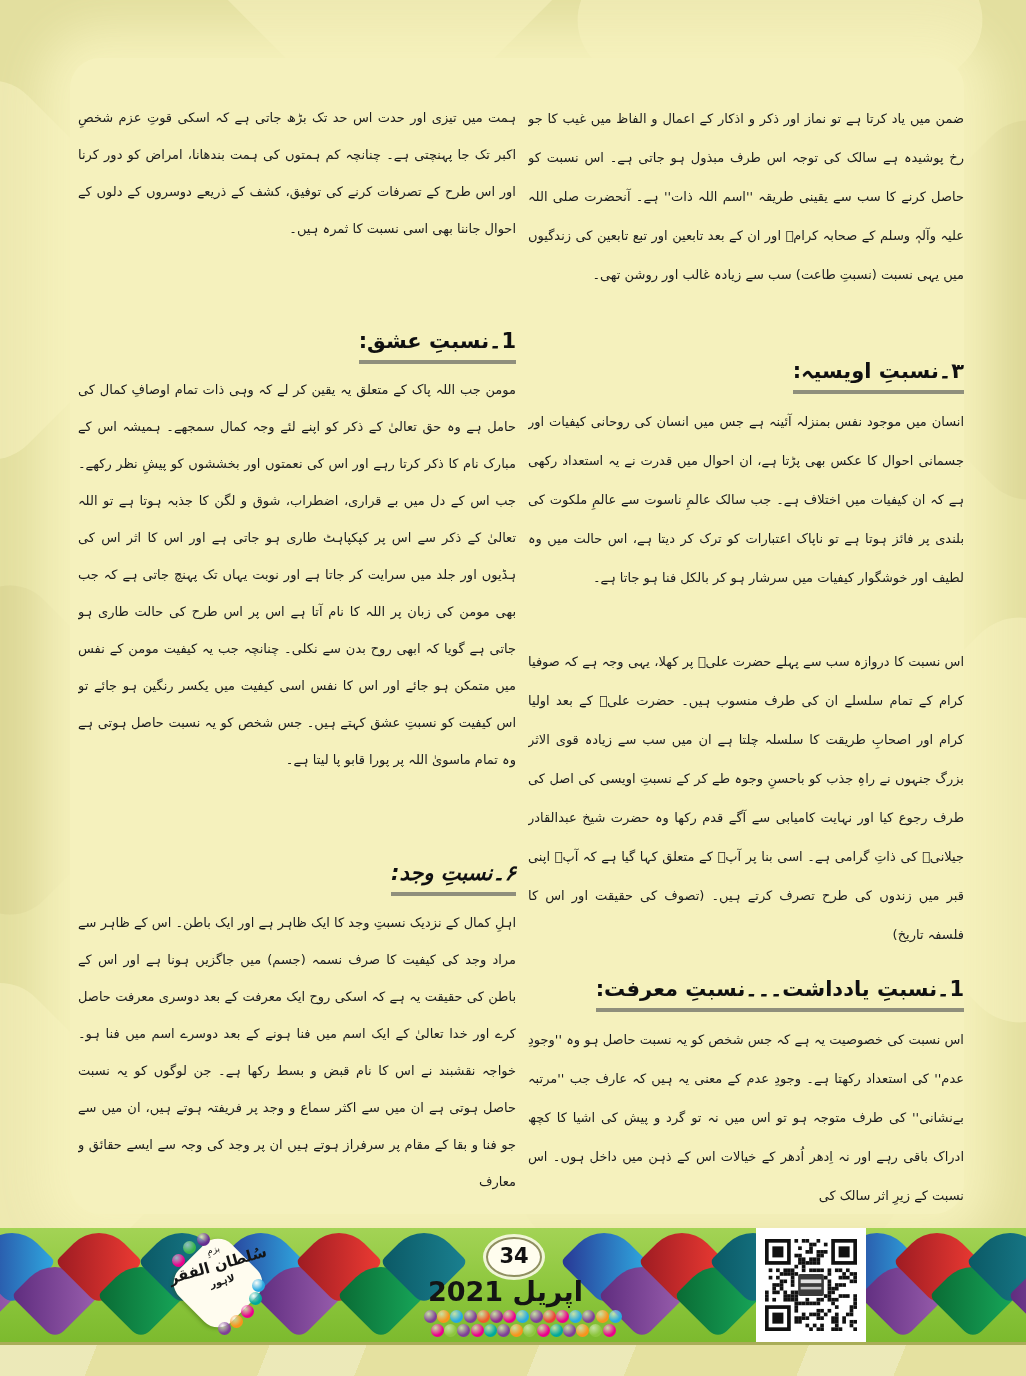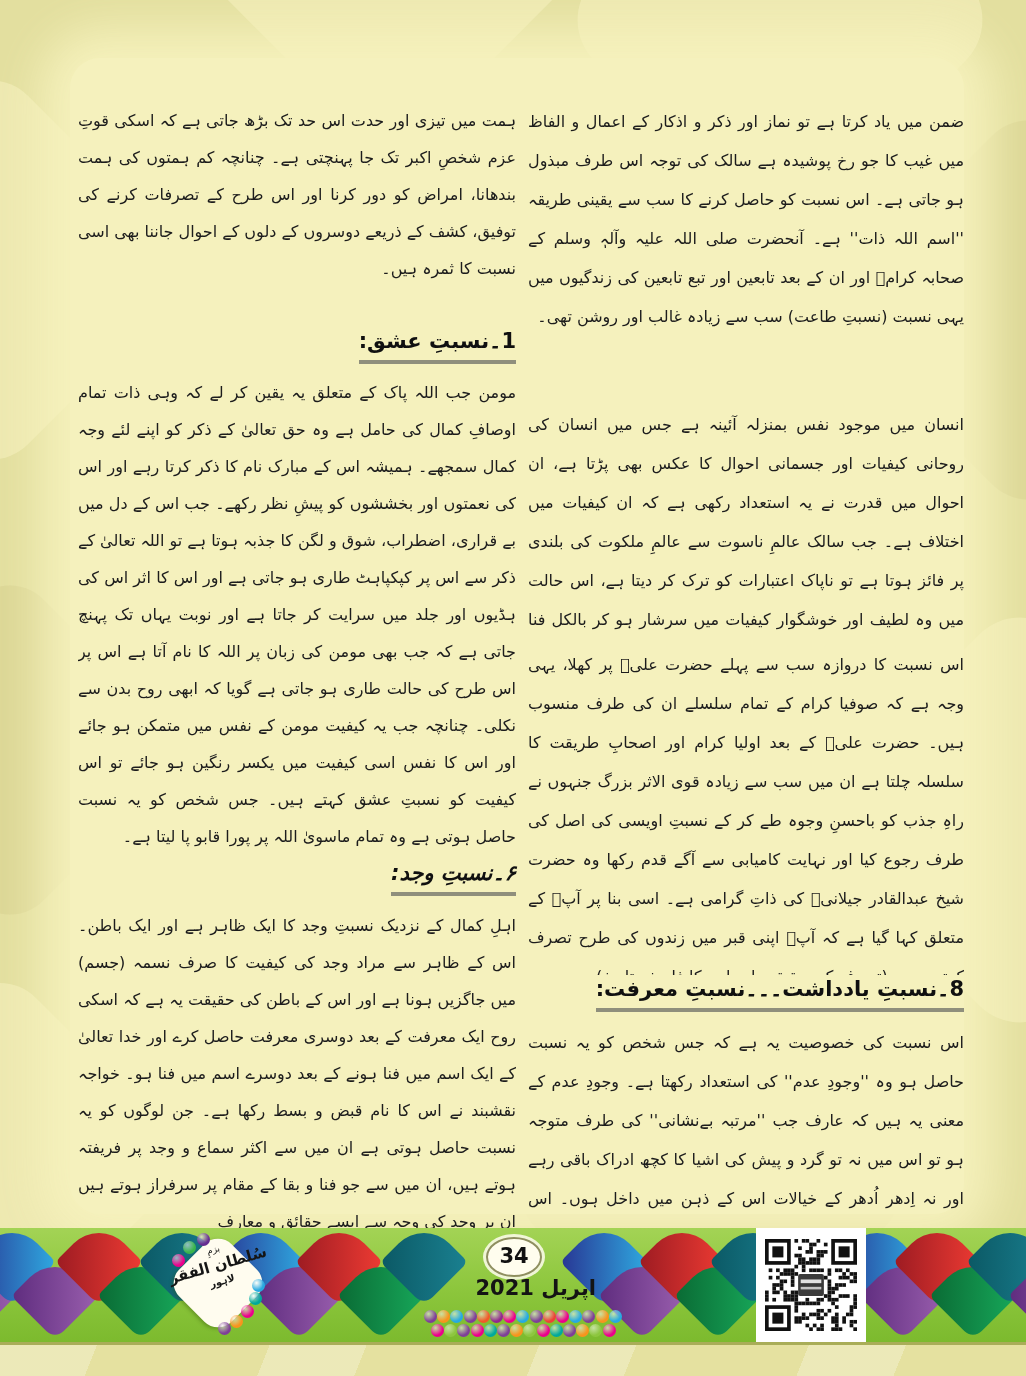--- a/index.html
+++ b/index.html
@@ -9,43 +9,43 @@
   .bg-tile{position:absolute;transform:rotate(45deg);border-radius:18%;pointer-events:none;}
   .bg-light{background:rgba(250,247,200,0.45);}
   .bg-dark{background:rgba(200,195,130,0.28);}
   
   .panel{position:absolute;left:70px;top:58px;right:62px;bottom:162px;
          background:#f5f1bd;border-radius:30px;
          box-shadow:0 0 46px 30px rgba(245,241,189,0.95);}
   
   .col{position:absolute;direction:rtl;}
   .para{position:absolute;right:0;width:100%;direction:rtl;text-align:justify;
-        font-size:16px;line-height:39px;color:#1c1c1c;overflow:hidden;}
+        font-size:13px;line-height:39px;color:#1c1c1c;overflow:hidden;}
   .col-left .para{line-height:37px;}
   .heading{position:absolute;right:0;direction:rtl;font-size:21px;font-weight:bold;
            color:#101010;padding-bottom:7px;border-bottom:4px solid #8f8f7c;}
   
   .footer-band{position:absolute;left:0;top:1228px;width:1026px;height:114px;overflow:hidden;
                background:linear-gradient(180deg,#a3d355,#8cc63c 55%,#7cba2e);
                border-bottom:3px solid #a9ad58;}
   .diamond{position:absolute;width:62px;height:62px;transform:rotate(45deg);
            border-radius:58% 10% 20% 10%;}
   .logo-wrap{position:absolute;left:166px;top:2px;width:104px;height:110px;z-index:40;}
   .logo-badge{position:absolute;left:15px;top:16px;width:74px;height:74px;background:#fffcef;
               transform:rotate(45deg);border-radius:26%;box-shadow:0 2px 4px rgba(40,70,0,.35);}
   .logo-text{position:absolute;left:0;top:14px;width:104px;text-align:center;
              transform:rotate(-16deg);color:#151515;direction:rtl;}
   .logo-top{font-size:9px;display:block;line-height:10px;}
   .logo-main{font-size:15px;font-weight:bold;display:block;line-height:22px;}
   .logo-sub{font-size:10px;font-weight:bold;display:block;line-height:12px;}
   .page-num{position:absolute;left:486px;top:9px;width:52px;height:36px;background:#fffdee;
             border:2px solid #8f8f60;border-radius:50%;box-shadow:0 0 0 3px rgba(255,253,238,.85);
             text-align:center;line-height:34px;font-size:21px;font-weight:bold;color:#111;z-index:35;}
-  .issue-date{position:absolute;left:428px;top:48px;width:168px;text-align:right;direction:rtl;
-              font-size:21px;font-weight:bold;color:#141414;z-index:35;}
+  .issue-date{position:absolute;left:428px;top:48px;width:168px;text-align:left;direction:rtl;
+              font-size:27px;font-weight:bold;color:#141414;z-index:35;}
   .dot{position:absolute;width:13px;height:13px;border-radius:50%;z-index:36;}
   .qr-box{position:absolute;left:756px;top:-2px;width:110px;height:118px;background:#ffffff;z-index:50;
           display:flex;align-items:center;justify-content:center;}
   .bottom-strip{position:absolute;left:0;top:1345px;width:1026px;height:31px;
                 background:repeating-linear-gradient(112deg,rgba(255,255,248,.28) 0 90px,rgba(0,0,0,0) 90px 250px),#e5e1a0;}
 </style>
 </head>
 <body>
 
 <div class="page">
@@ -58,23 +58,24 @@
     <div class="bg-tile bg-light" style="left:860px;top:660px;width:320px;height:320px;"></div>
     <div class="bg-tile bg-light" style="left:240px;top:-200px;width:300px;height:300px;"></div>
     <div class="bg-tile bg-dark" style="left:560px;top:1040px;width:300px;height:300px;"></div>
     <div class="bg-tile bg-light" style="left:-140px;top:1020px;width:280px;height:280px;"></div>
   </div>
 
   <div class="panel"></div>
 
   <div class="col col-right" style="left:528px;top:86px;width:436px;height:1132px;">
     <p class="para" style="top:0;height:252px;">ضمن میں یاد کرتا ہے تو نماز اور ذکر و اذکار کے اعمال و الفاظ میں غیب کا جو رخ پوشیدہ ہے سالک کی توجہ اس طرف مبذول ہو جاتی ہے۔ اس نسبت کو حاصل کرنے کا سب سے یقینی طریقہ ''اسم اللہ ذات'' ہے۔ آنحضرت صلی اللہ علیہ وآلہٖ وسلم کے صحابہ کرامؓ اور ان کے بعد تابعین اور تبع تابعین کی زندگیوں میں یہی نسبت (نسبتِ طاعت) سب سے زیادہ غالب اور روشن تھی۔</p>
+    <h2 class="heading" style="top:256px;">۳۔نسبتِ اویسیہ:</h2>
     <p class="para" style="top:303px;height:240px;">انسان میں موجود نفس بمنزلہ آئینہ ہے جس میں انسان کی روحانی کیفیات اور جسمانی احوال کا عکس بھی پڑتا ہے، ان احوال میں قدرت نے یہ استعداد رکھی ہے کہ ان کیفیات میں اختلاف ہے۔ جب سالک عالمِ ناسوت سے عالمِ ملکوت کی بلندی پر فائز ہوتا ہے تو ناپاک اعتبارات کو ترک کر دیتا ہے، اس حالت میں وہ لطیف اور خوشگوار کیفیات میں سرشار ہو کر بالکل فنا ہو جاتا ہے۔</p>
     <p class="para" style="top:543px;height:330px;">اس نسبت کا دروازہ سب سے پہلے حضرت علیؓ پر کھلا، یہی وجہ ہے کہ صوفیا کرام کے تمام سلسلے ان کی طرف منسوب ہیں۔ حضرت علیؓ کے بعد اولیا کرام اور اصحابِ طریقت کا سلسلہ چلتا ہے ان میں سب سے زیادہ قوی الاثر بزرگ جنہوں نے راہِ جذب کو باحسنِ وجوہ طے کر کے نسبتِ اویسی کی اصل کی طرف رجوع کیا اور نہایت کامیابی سے آگے قدم رکھا وہ حضرت شیخ عبدالقادر جیلانیؒ کی ذاتِ گرامی ہے۔ اسی بنا پر آپؒ کے متعلق کہا گیا ہے کہ آپؒ اپنی قبر میں زندوں کی طرح تصرف کرتے ہیں۔ (تصوف کی حقیقت اور اس کا فلسفہ تاریخ)</p>
-    <h2 class="heading" style="top:874px;">8۔نسبتِ یادداشت۔۔۔نسبتِ معرفت:</h2>
+    <h2 class="heading" style="top:874px;">1۔نسبتِ یادداشت۔۔۔نسبتِ معرفت:</h2>
     <p class="para" style="top:921px;height:210px;">اس نسبت کی خصوصیت یہ ہے کہ جس شخص کو یہ نسبت حاصل ہو وہ ''وجودِ عدم'' کی استعداد رکھتا ہے۔ وجودِ عدم کے معنی یہ ہیں کہ عارف جب ''مرتبہ بےنشانی'' کی طرف متوجہ ہو تو اس میں نہ تو گرد و پیش کی اشیا کا کچھ ادراک باقی رہے اور نہ اِدھر اُدھر کے خیالات اس کے ذہن میں داخل ہوں۔ اس نسبت کے زیرِ اثر سالک کی</p>
   </div>
 
   <div class="col col-left" style="left:78px;top:86px;width:438px;height:1132px;">
     <p class="para" style="top:0;height:222px;">ہمت میں تیزی اور حدت اس حد تک بڑھ جاتی ہے کہ اسکی قوتِ عزم شخصِ اکبر تک جا پہنچتی ہے۔ چنانچہ کم ہمتوں کی ہمت بندھانا، امراض کو دور کرنا اور اس طرح کے تصرفات کرنے کی توفیق، کشف کے ذریعے دوسروں کے دلوں کے احوال جاننا بھی اسی نسبت کا ثمرہ ہیں۔</p>
     <h2 class="heading" style="top:226px;">1۔نسبتِ عشق:</h2>
     <p class="para" style="top:272px;height:482px;">مومن جب اللہ پاک کے متعلق یہ یقین کر لے کہ وہی ذات تمام اوصافِ کمال کی حامل ہے وہ حق تعالیٰ کے ذکر کو اپنے لئے وجہ کمال سمجھے۔ ہمیشہ اس کے مبارک نام کا ذکر کرتا رہے اور اس کی نعمتوں اور بخششوں کو پیشِ نظر رکھے۔ جب اس کے دل میں بے قراری، اضطراب، شوق و لگن کا جذبہ ہوتا ہے تو اللہ تعالیٰ کے ذکر سے اس پر کپکپاہٹ طاری ہو جاتی ہے اور اس کا اثر اس کی ہڈیوں اور جلد میں سرایت کر جاتا ہے اور نوبت یہاں تک پہنچ جاتی ہے کہ جب بھی مومن کی زبان پر اللہ کا نام آتا ہے اس پر اس طرح کی حالت طاری ہو جاتی ہے گویا کہ ابھی روح بدن سے نکلی۔ چنانچہ جب یہ کیفیت مومن کے نفس میں متمکن ہو جائے اور اس کا نفس اسی کیفیت میں یکسر رنگین ہو جائے تو اس کیفیت کو نسبتِ عشق کہتے ہیں۔ جس شخص کو یہ نسبت حاصل ہوتی ہے وہ تمام ماسویٰ اللہ پر پورا قابو پا لیتا ہے۔</p>
     <h2 class="heading" style="top:758px;font-style:italic;">۶۔نسبتِ وجد:</h2>
     <p class="para" style="top:805px;height:327px;">اہلِ کمال کے نزدیک نسبتِ وجد کا ایک ظاہر ہے اور ایک باطن۔ اس کے ظاہر سے مراد وجد کی کیفیت کا صرف نسمہ (جسم) میں جاگزیں ہونا ہے اور اس کے باطن کی حقیقت یہ ہے کہ اسکی روح ایک معرفت کے بعد دوسری معرفت حاصل کرے اور خدا تعالیٰ کے ایک اسم میں فنا ہونے کے بعد دوسرے اسم میں فنا ہو۔ خواجہ نقشبند نے اس کا نام قبض و بسط رکھا ہے۔ جن لوگوں کو یہ نسبت حاصل ہوتی ہے ان میں سے اکثر سماع و وجد پر فریفتہ ہوتے ہیں، ان میں سے جو فنا و بقا کے مقام پر سرفراز ہوتے ہیں ان پر وجد کی وجہ سے ایسے حقائق و معارف</p>
   </div>

